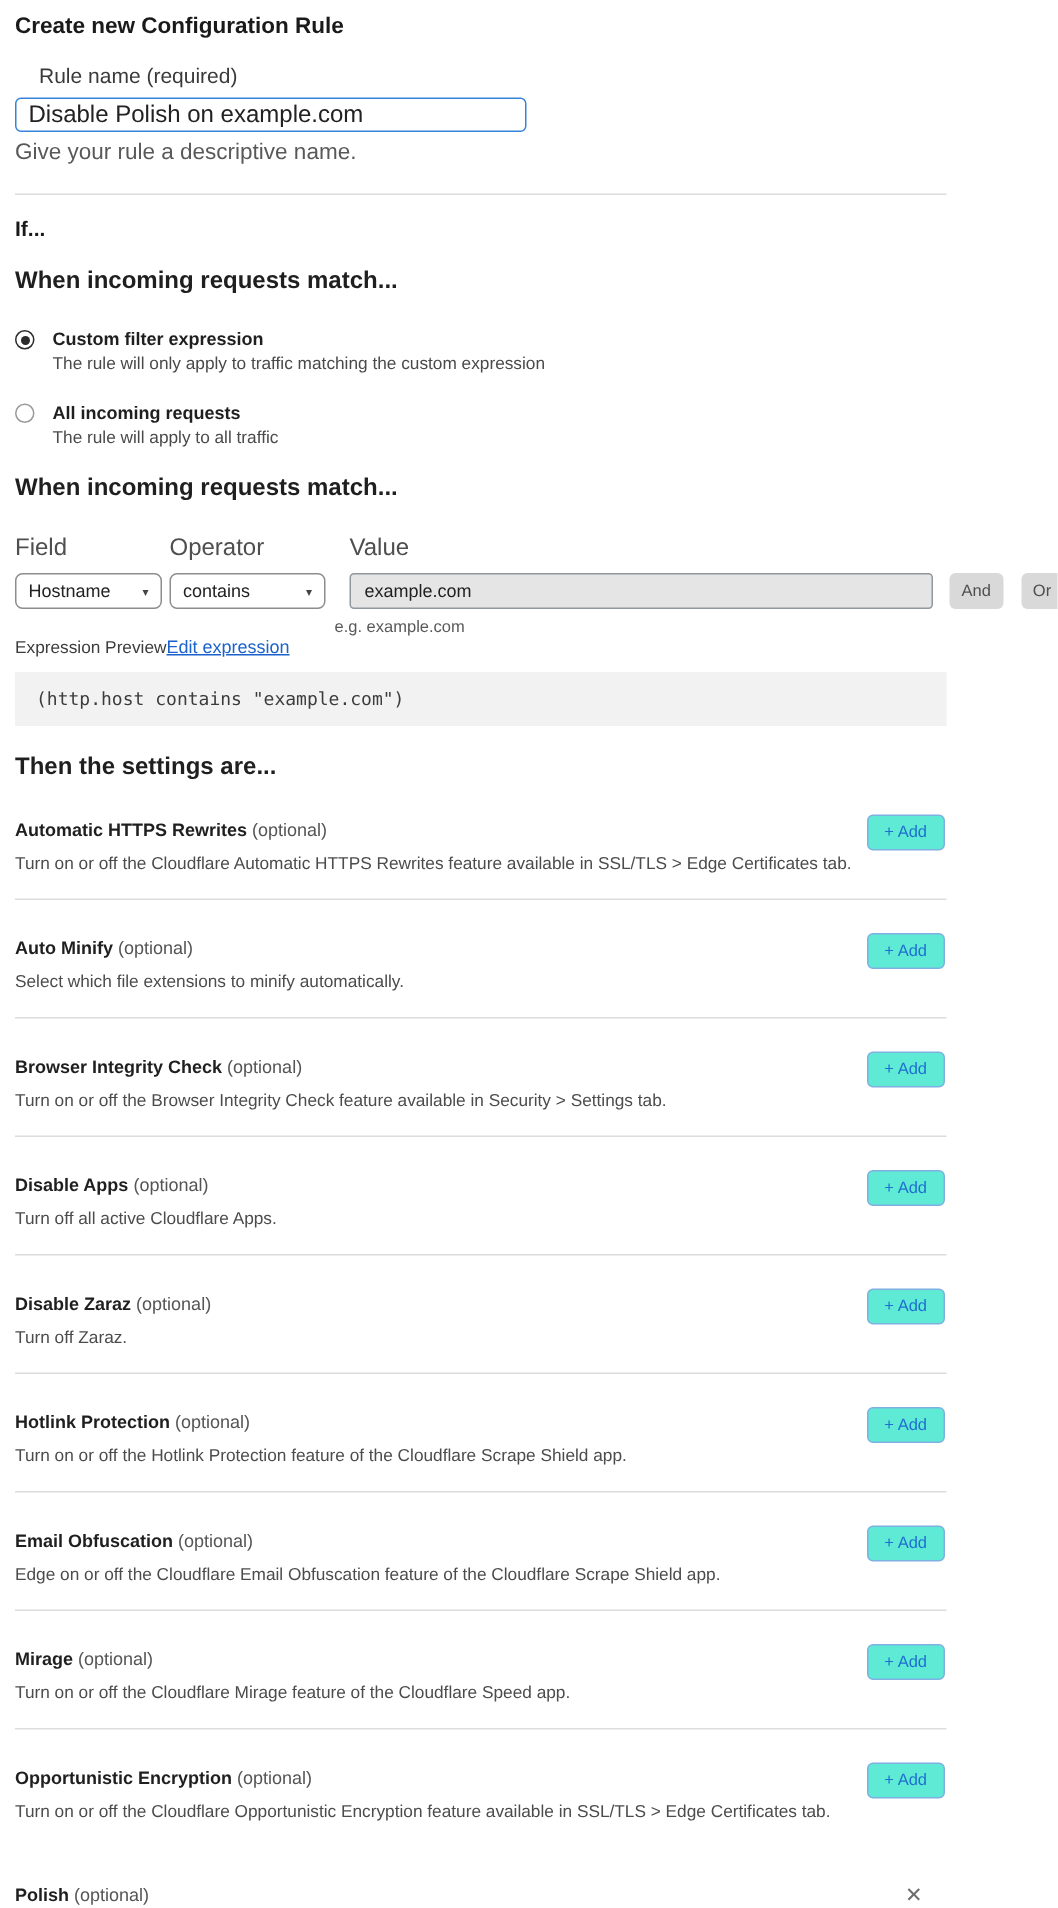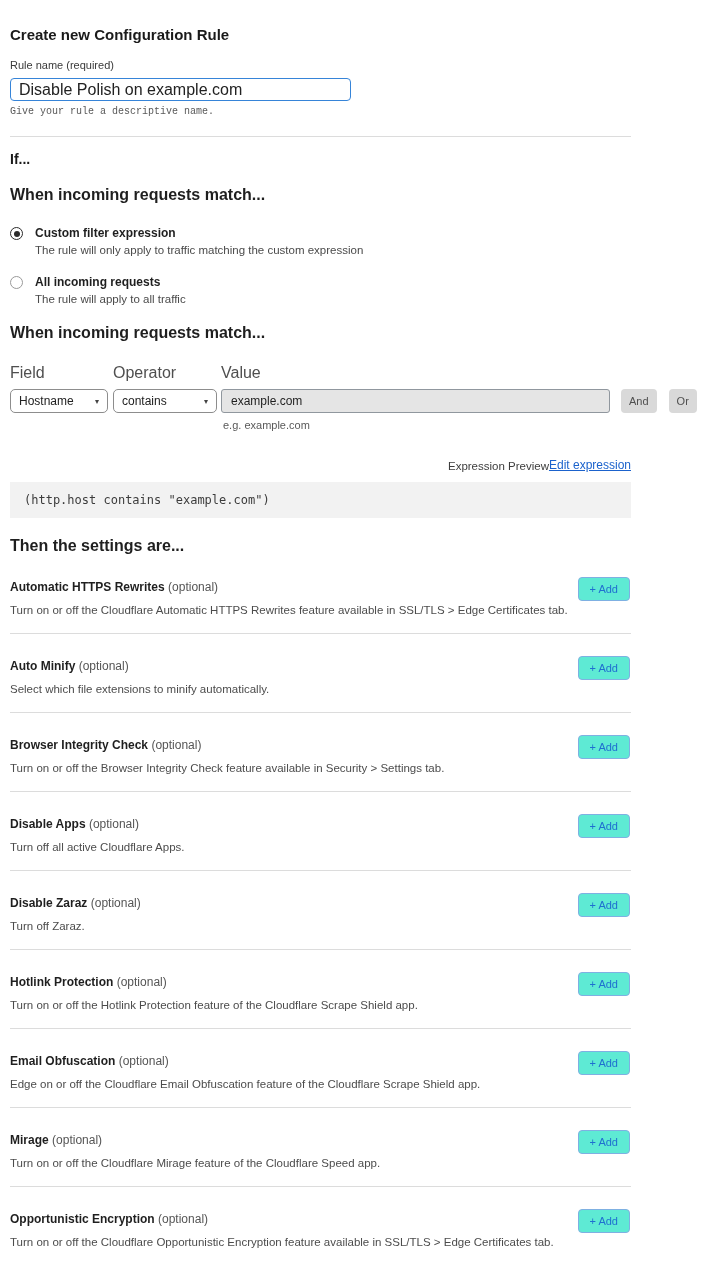--- a/index.html
+++ b/index.html
@@ -2,31 +2,31 @@
 <html><head>
 <meta charset="utf-8">
 <style>
   * { box-sizing: border-box; margin: 0; padding: 0; }
   html, body { background: #ffffff; }
   body {
     width: 705px; height: 1272px; overflow: hidden;
     font-family: "Liberation Sans", sans-serif;
     color: #1f1f1f;
   }
-  .page { padding: 24px 12px 0 10px; width: 643px; height: 1272px; }
+  .page { padding: 7px 12px 0 10px; width: 643px; height: 1272px; }
 
   h1.page-title { font-size: 15px; font-weight: bold; color: #1a1a1a; margin: 2px 0 16px; }
 
-  .field-label { display: block; font-size: 11px; color: #3a3a3a; margin-bottom: 7px; }
+  .field-label { display: block; font-size: 14px; color: #3a3a3a; margin-bottom: 7px; margin-left: 16px; }
   .rule-name-input {
     width: 341px; height: 23px; padding: 0 8px;
     font-family: "Liberation Sans", sans-serif; font-size: 16px; color: #222;
     border: 1px solid #3684d8; border-radius: 4px; outline: none; background: #fff;
   }
-  .helper { font-size: 10px; color: #595959; margin-top: 5px; font-family: Liberation Mono, monospace; }
+  .helper { font-size: 15px; color: #595959; margin-top: 5px; }
 
   hr.divider { border: none; border-top: 1px solid #dcdcdc; margin: 19px 0 14px; }
 
   h2.if-heading { font-size: 14px; font-weight: bold; margin: 0 0 19px; color: #1a1a1a; }
   h3.sub-heading { font-size: 16px; font-weight: bold; margin: 0 0 22px; color: #1f1f1f; }
 
   .radio-option { display: flex; gap: 12px; margin-bottom: 19px; cursor: default; }
   .radio-circle {
     width: 13px; height: 13px; border-radius: 50%;
     border: 1px solid #9a9a9a; background: #fff; flex: 0 0 auto; margin-top: 1px;
@@ -44,35 +44,35 @@
   .builder-row { display: flex; align-items: flex-end; }
   .builder-col .col-label { font-size: 16px; color: #4f4f4f; margin-bottom: 7px; display: block; }
   .select {
     height: 24px; border: 1px solid #8d8d8d; border-radius: 5px; background: #fff;
     display: flex; align-items: center; justify-content: space-between;
     padding: 0 8px; font-size: 12px; color: #222; cursor: default;
   }
   .select .arrow { font-size: 8px; color: #444; margin-left: 8px; }
   .w-field { width: 98px; }
   .w-operator { width: 104px; margin-left: 5px; }
-  .value-col { margin-left: 4px; }
+  .value-col { margin-left: 16px; }
   .value-input {
     width: 389px; height: 24px; padding: 0 9px;
     font-family: Liberation Sans, sans-serif; font-size: 12px; color: #1f1f1f;
     border: 1px solid #90979e; border-radius: 3px; background: #e5e5e5; outline: none;
   }
   .gray-btn {
     height: 24px; padding: 0 8px; margin-left: 11px;
     background: #d9d9d9; color: #4f4f4f; border: none; border-radius: 4px;
     font-family: "Liberation Sans", sans-serif; font-size: 11px; cursor: default;
   }
   .gray-btn.or { margin-left: 12px; }
   .value-helper { font-size: 11px; color: #595959; margin-top: 6px; margin-left: 213px; }
 
-  .expr-header { display: flex; justify-content: flex-end; align-items: flex-end; margin-top: 27px; }
+  .expr-header { display: flex; justify-content: flex-start; align-items: flex-end; }
   .expr-label { font-size: 11.5px; color: #3d3d3d; }
   .edit-link { font-size: 12px; color: #1b62cc; text-decoration: underline; cursor: pointer; }
   .expr-code {
     margin-top: 10px; background: #f2f2f2; padding: 11px 14px;
     font-family: "DejaVu Sans Mono", monospace; font-size: 12px; color: #3c3c3c;
   }
 
   h3.then-heading { margin: 19px 0 0; }
 
   .setting-row {

